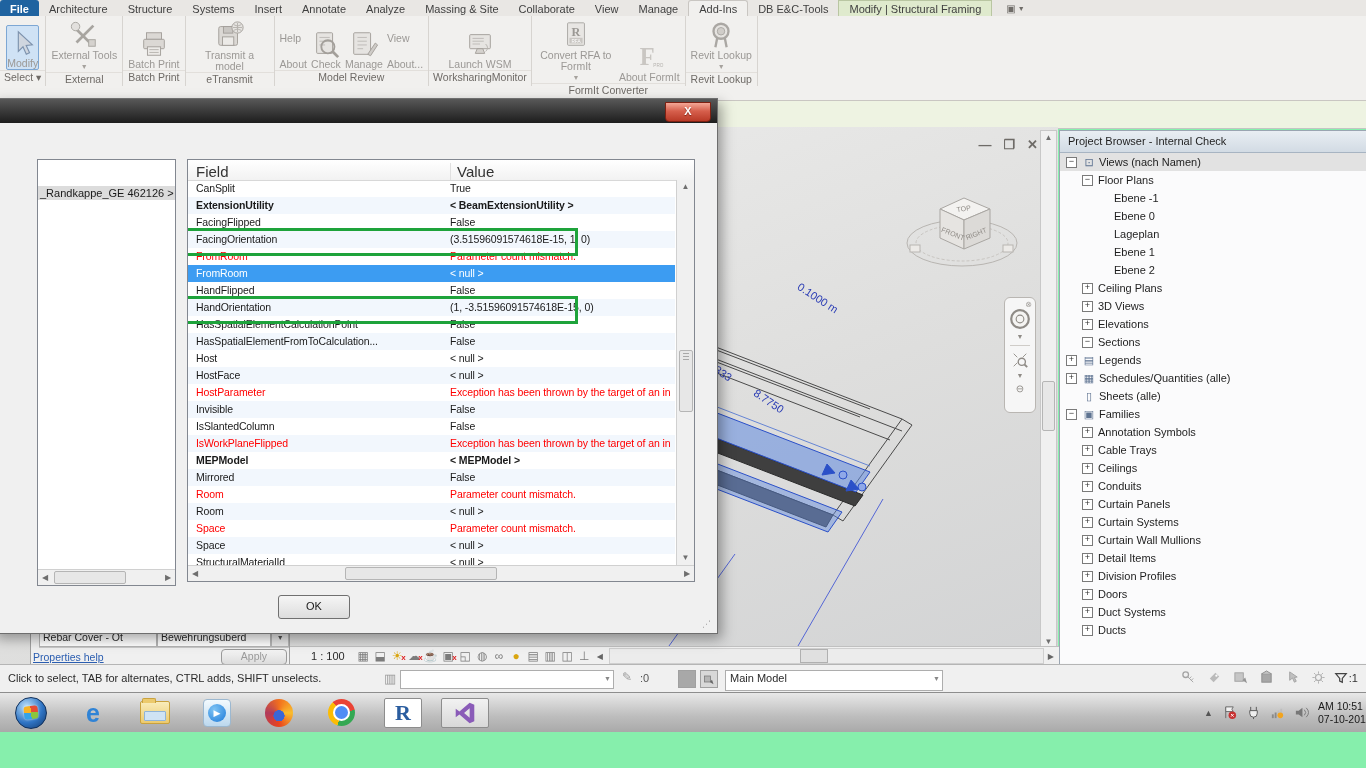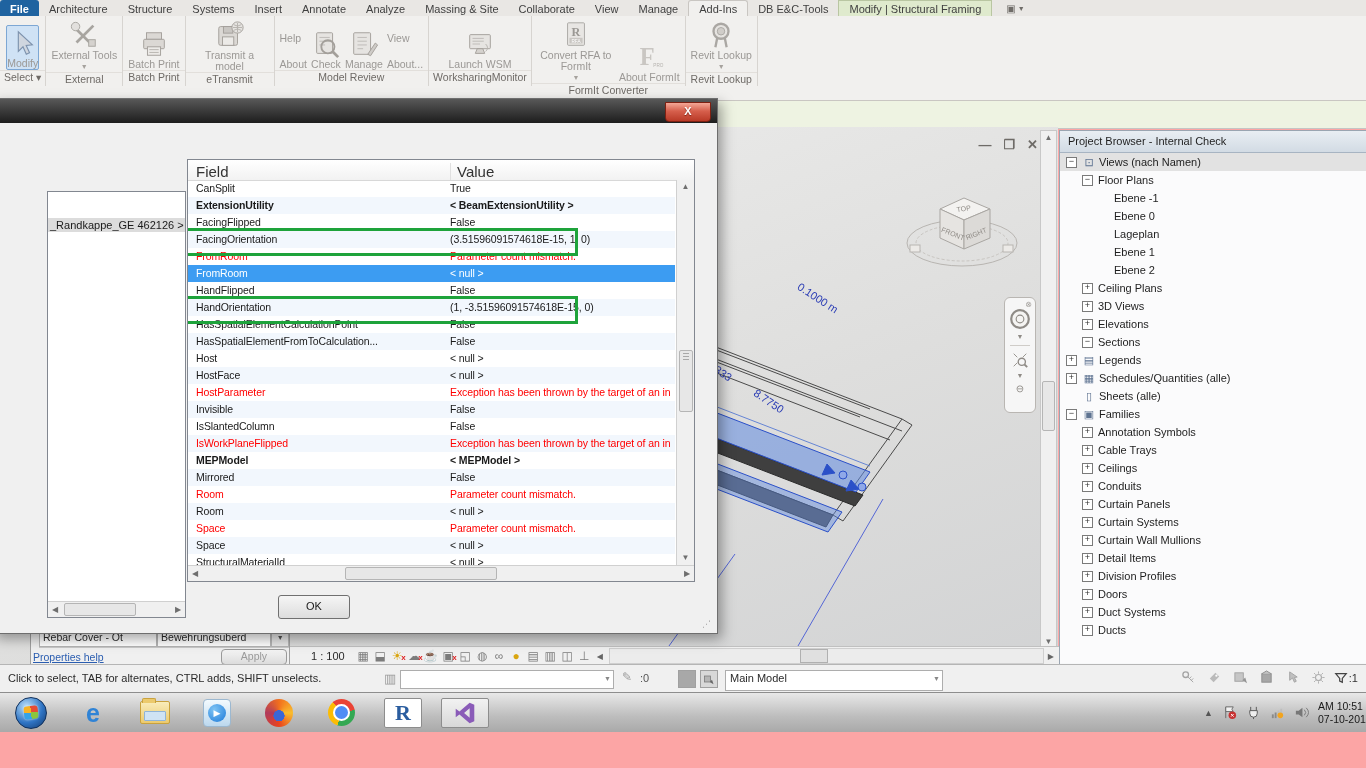--- a/index.html
+++ b/index.html
@@ -1,17 +1,17 @@
 <!DOCTYPE html>
 <html><head>
 <meta charset="utf-8">
 <style>
   html,body{margin:0;padding:0;background:#fff;}
   #app{position:relative;width:1366px;height:768px;overflow:hidden;
-       font-family:"Liberation Sans",sans-serif;background:#fca5a5;-webkit-font-smoothing:antialiased;}
+       font-family:"Liberation Sans",sans-serif;background:#86efac;-webkit-font-smoothing:antialiased;}
   .abs{position:absolute;}
   
   #ribbon{left:0;top:0;width:1366px;height:100px;background:#f1f0ee;border-bottom:1px solid #c9c6c2;z-index:40;}
   #tab-row{left:0;top:0;width:1366px;height:16px;background:#e9e7e4;display:flex;align-items:stretch;font-size:11px;color:#3f3f3f;}
   .tab{padding:1px 10px 0 10px;display:flex;align-items:center;white-space:nowrap;cursor:default;}
   .tab.file{background:#1f63a0;color:#fff;font-weight:bold;border-radius:3px 3px 0 0;}
   .tab.active{background:#f1f0ee;border:1px solid #c9c6c2;border-bottom:none;border-radius:3px 3px 0 0;}
   .tab.contextual{background:#dfeacd;border:1px solid #b9c6a2;border-bottom:none;}
   .tab-overflow{margin-left:14px;color:#6f6c68;font-size:10px;display:flex;align-items:center;gap:2px;}
   #panel-row{left:0;top:16px;width:1366px;height:70px;display:flex;align-items:stretch;}
@@ -37,21 +37,21 @@
   #navbar{right:22px;top:170px;width:30px;height:104px;background:rgba(250,250,250,.85);border:1px solid #b9b6b2;border-radius:6px;display:flex;flex-direction:column;align-items:center;padding-top:10px;gap:3px;}
   #navbar .nv-close{position:absolute;top:2px;right:3px;font-size:8px;color:#a09d99;}
   #navbar .dd{font-size:7px;color:#8f8b86;}
   #navbar hr{width:20px;border:none;border-top:1px solid #cfccc8;margin:2px 0;}
   #navbar .nv-min{font-size:10px;color:#8f8b86;margin-top:1px;}
   
   #dialog{left:-8px;top:98px;width:724px;height:534px;background:#f0f0f0;border:1px solid #6e6e6e;
           box-shadow:4px 5px 12px rgba(0,0,0,.35);z-index:50;}
   #dlg-title{left:0;top:0;width:100%;height:24px;background:linear-gradient(#585858,#1d1d1d);}
   #dlg-close{right:6px;top:3px;width:44px;height:18px;background:linear-gradient(#f4a796,#d65f4c 45%,#b93a27);border:1px solid #7e2012;border-radius:0 0 4px 4px;color:#fff;font-weight:bold;font-size:11px;text-align:center;line-height:17px;text-shadow:0 1px 1px #7e2012;cursor:default;}
-  #dlg-tree{left:54px;top:60px;width:137px;height:425px;background:#fff;border:1px solid #828790;margin-top:32px;}
+  #dlg-tree{left:44px;top:60px;width:137px;height:425px;background:#fff;border:1px solid #828790;}
   #dlg-tree-item{margin-top:26px;background:#dcdcdc;color:#1a1a1a;font-size:11px;padding:1px 2px;white-space:nowrap;}
   .hscroll{position:absolute;left:0;bottom:0;width:100%;height:15px;background:#f0f0f0;border-top:1px solid #d0d0d0;display:flex;align-items:center;}
   .hscroll .arr{width:14px;font-size:8px;color:#6e6e6e;text-align:center;}
   .hscroll .track{flex:1;position:relative;height:100%;}
   .hscroll .thumb{position:absolute;top:1px;height:11px;background:#e7e7e7;border:1px solid #b5b5b5;border-radius:2px;}
   #dlg-table{left:194px;top:60px;width:506px;height:421px;background:#fff;border:1px solid #828790;}
   #tbl-header{left:0;top:0;width:100%;height:20px;background:linear-gradient(#ffffff,#f2f2f2);border-bottom:1px solid #d8d8d8;font-size:15px;color:#333;}
   #tbl-header .h1{position:absolute;left:8px;top:3px;}
   #tbl-header .h2{position:absolute;left:262px;top:3px;border-left:1px solid #e0e0e0;padding-left:6px;}
   #tbl-rows{left:0;top:20px;width:487px;height:385px;overflow:hidden;}

